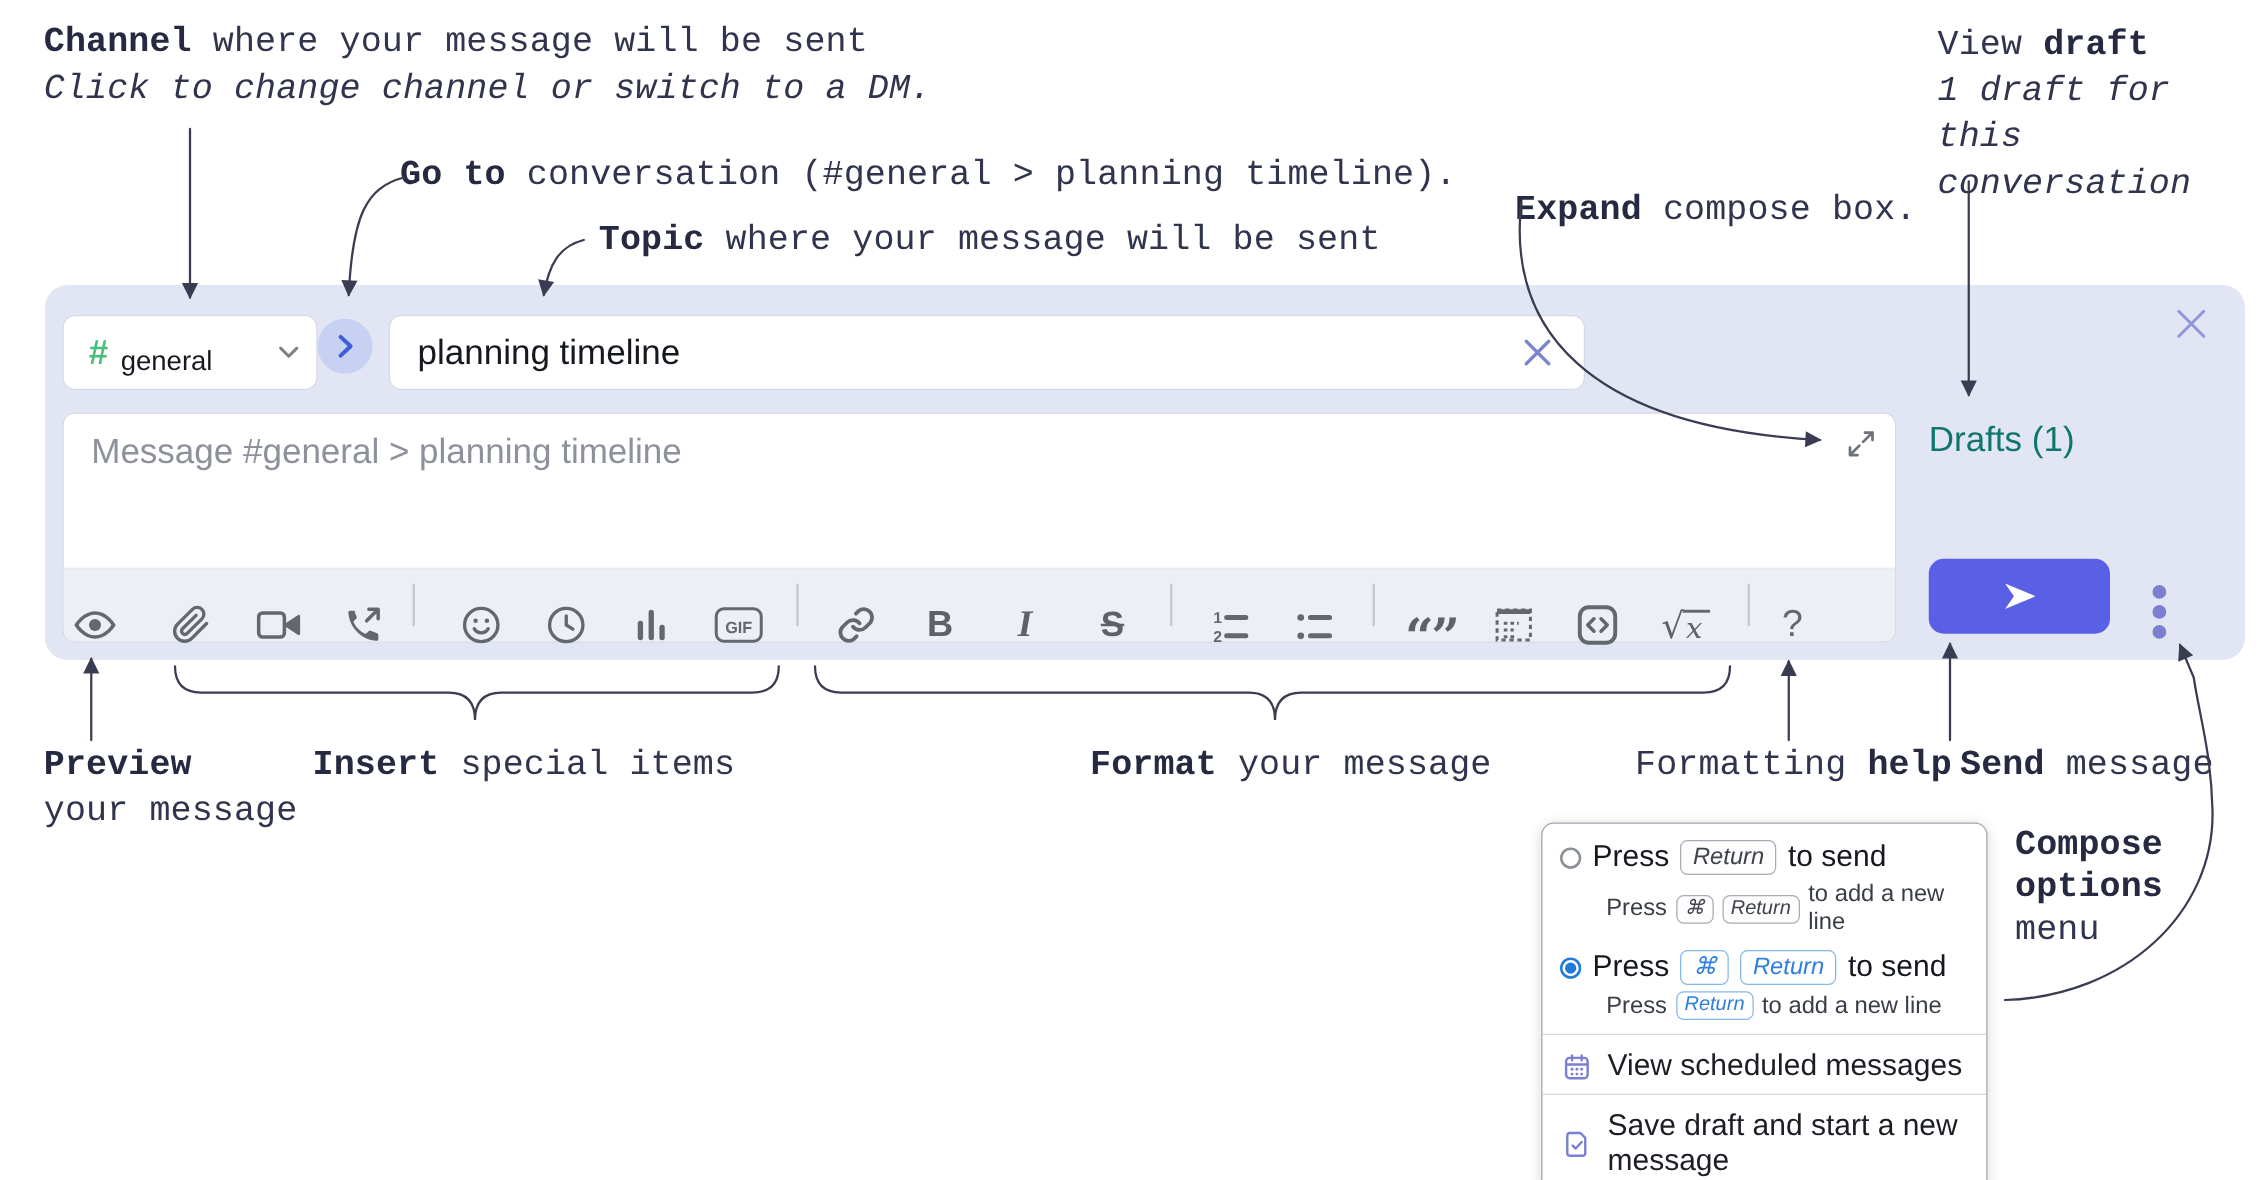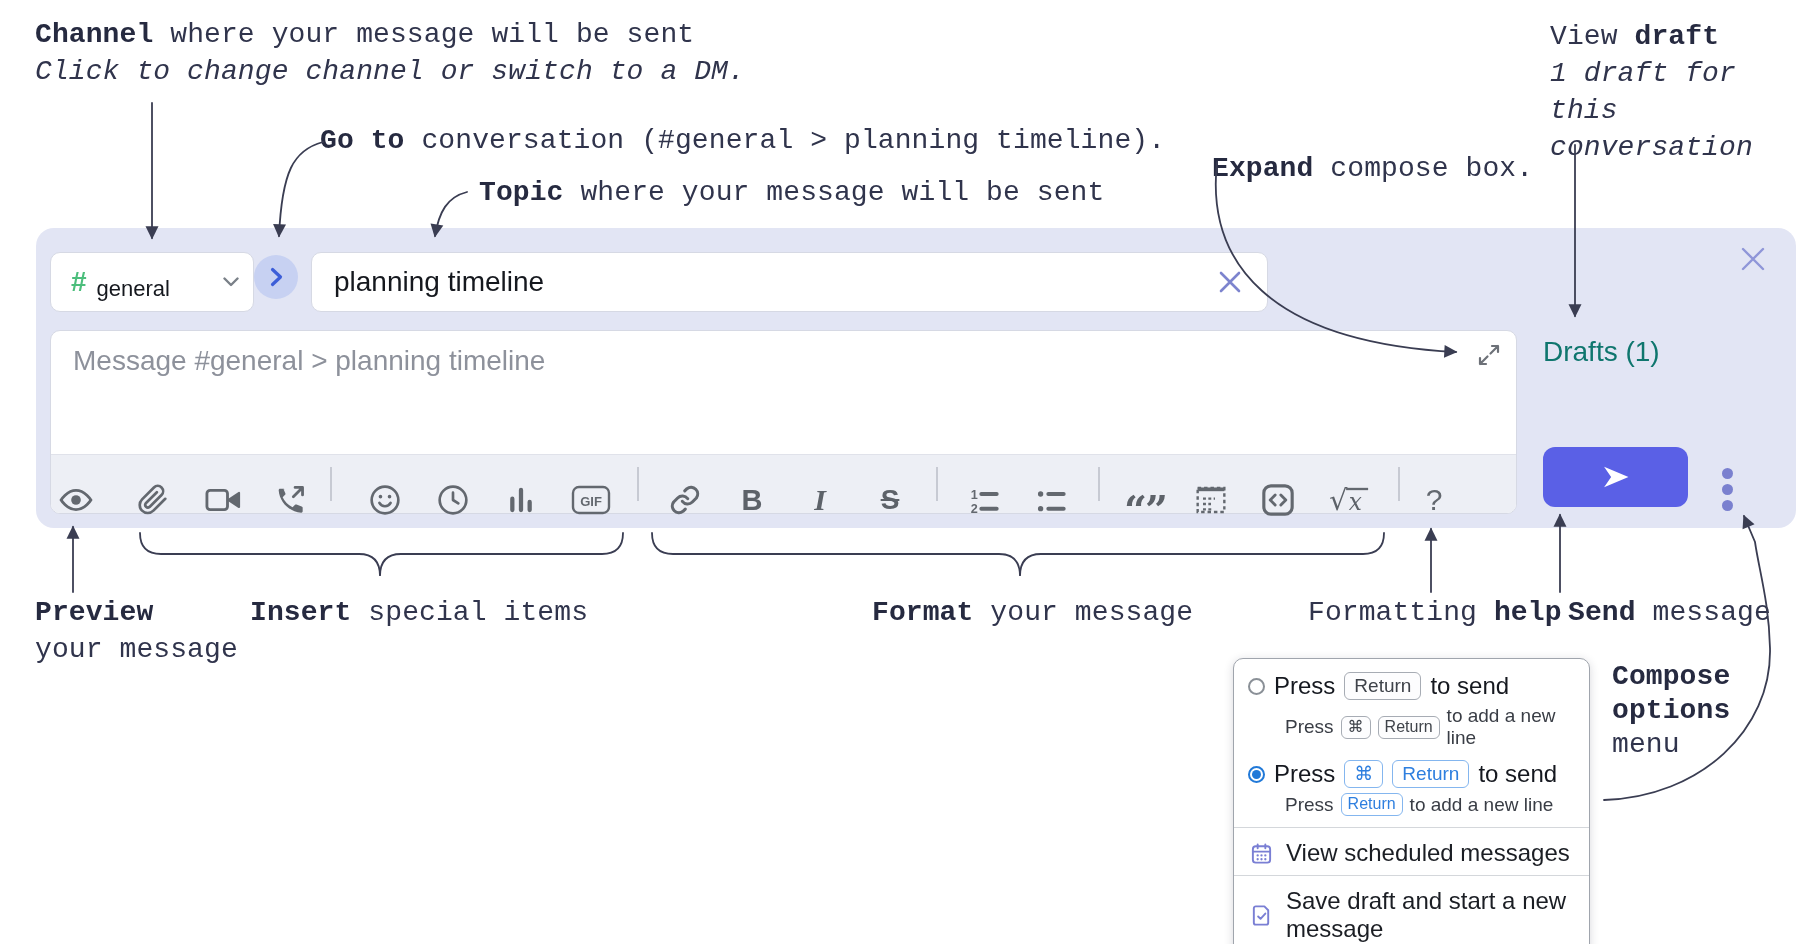--- a/index.html
+++ b/index.html
@@ -45,21 +45,21 @@
   #send-btn{left:1507px;top:219px;width:145px;height:60px;border-radius:12px;background:#5a60e6;display:flex;align-items:center;justify-content:center;cursor:pointer;}
   #dots-btn{left:1671px;top:230px;width:40px;height:62px;display:flex;flex-direction:column;align-items:center;justify-content:center;gap:5px;cursor:pointer;}
   .dot{width:11px;height:11px;border-radius:50%;background:#7a80cf;}
   #close-btn{left:1700px;top:14px;width:34px;height:34px;display:flex;align-items:center;justify-content:center;cursor:pointer;}
   
   #popup{left:1233px;top:658px;width:357px;background:#fff;border:1.5px solid #a0a5ad;border-radius:10px;
          box-shadow:0 2px 10px rgba(40,40,60,.18);box-sizing:border-box;padding:13px 14px 9px;}
   .opt-main{display:flex;align-items:center;gap:9px;font-size:24px;color:#15181f;margin-bottom:5px;cursor:pointer;}
   .opt-sub{display:flex;align-items:center;gap:7px;font-size:19px;color:#393d45;margin:0 0 11px 37px;}
   kbd{font-family:"Liberation Sans",sans-serif;border:1.5px solid #a7acb4;border-radius:6px;background:#fdfdfe;
-      color:#3f434a;font-size:19px;padding:1px 9px 2px;line-height:23px;}
+      color:#3f434a;font-size:19px;padding:1px 9px 2px;line-height:23px;font-style:italic;}
   .opt-sub kbd{font-size:16px;padding:0 6px 1px;line-height:20px;}
   kbd.blue{border-color:#84b6ef;color:#2e7fdf;background:#fff;}
   .radio{width:17px;height:17px;border-radius:50%;border:2px solid #8a9097;box-sizing:border-box;flex:none;}
   .radio.sel{border-color:#2179d8;position:relative;}
   .radio.sel::after{content:"";position:absolute;left:2px;top:2px;width:9px;height:9px;border-radius:50%;background:#2179d8;}
   .pdiv{border-top:1.5px solid #d4d7db;margin:4px -14px 7px;}
   .pitem{display:flex;align-items:center;gap:13px;font-size:24px;color:#1b1e24;padding:4px 2px;cursor:pointer;}
   .pitem svg{flex:none;}
   
   #overlay{left:0;top:0;pointer-events:none;}

